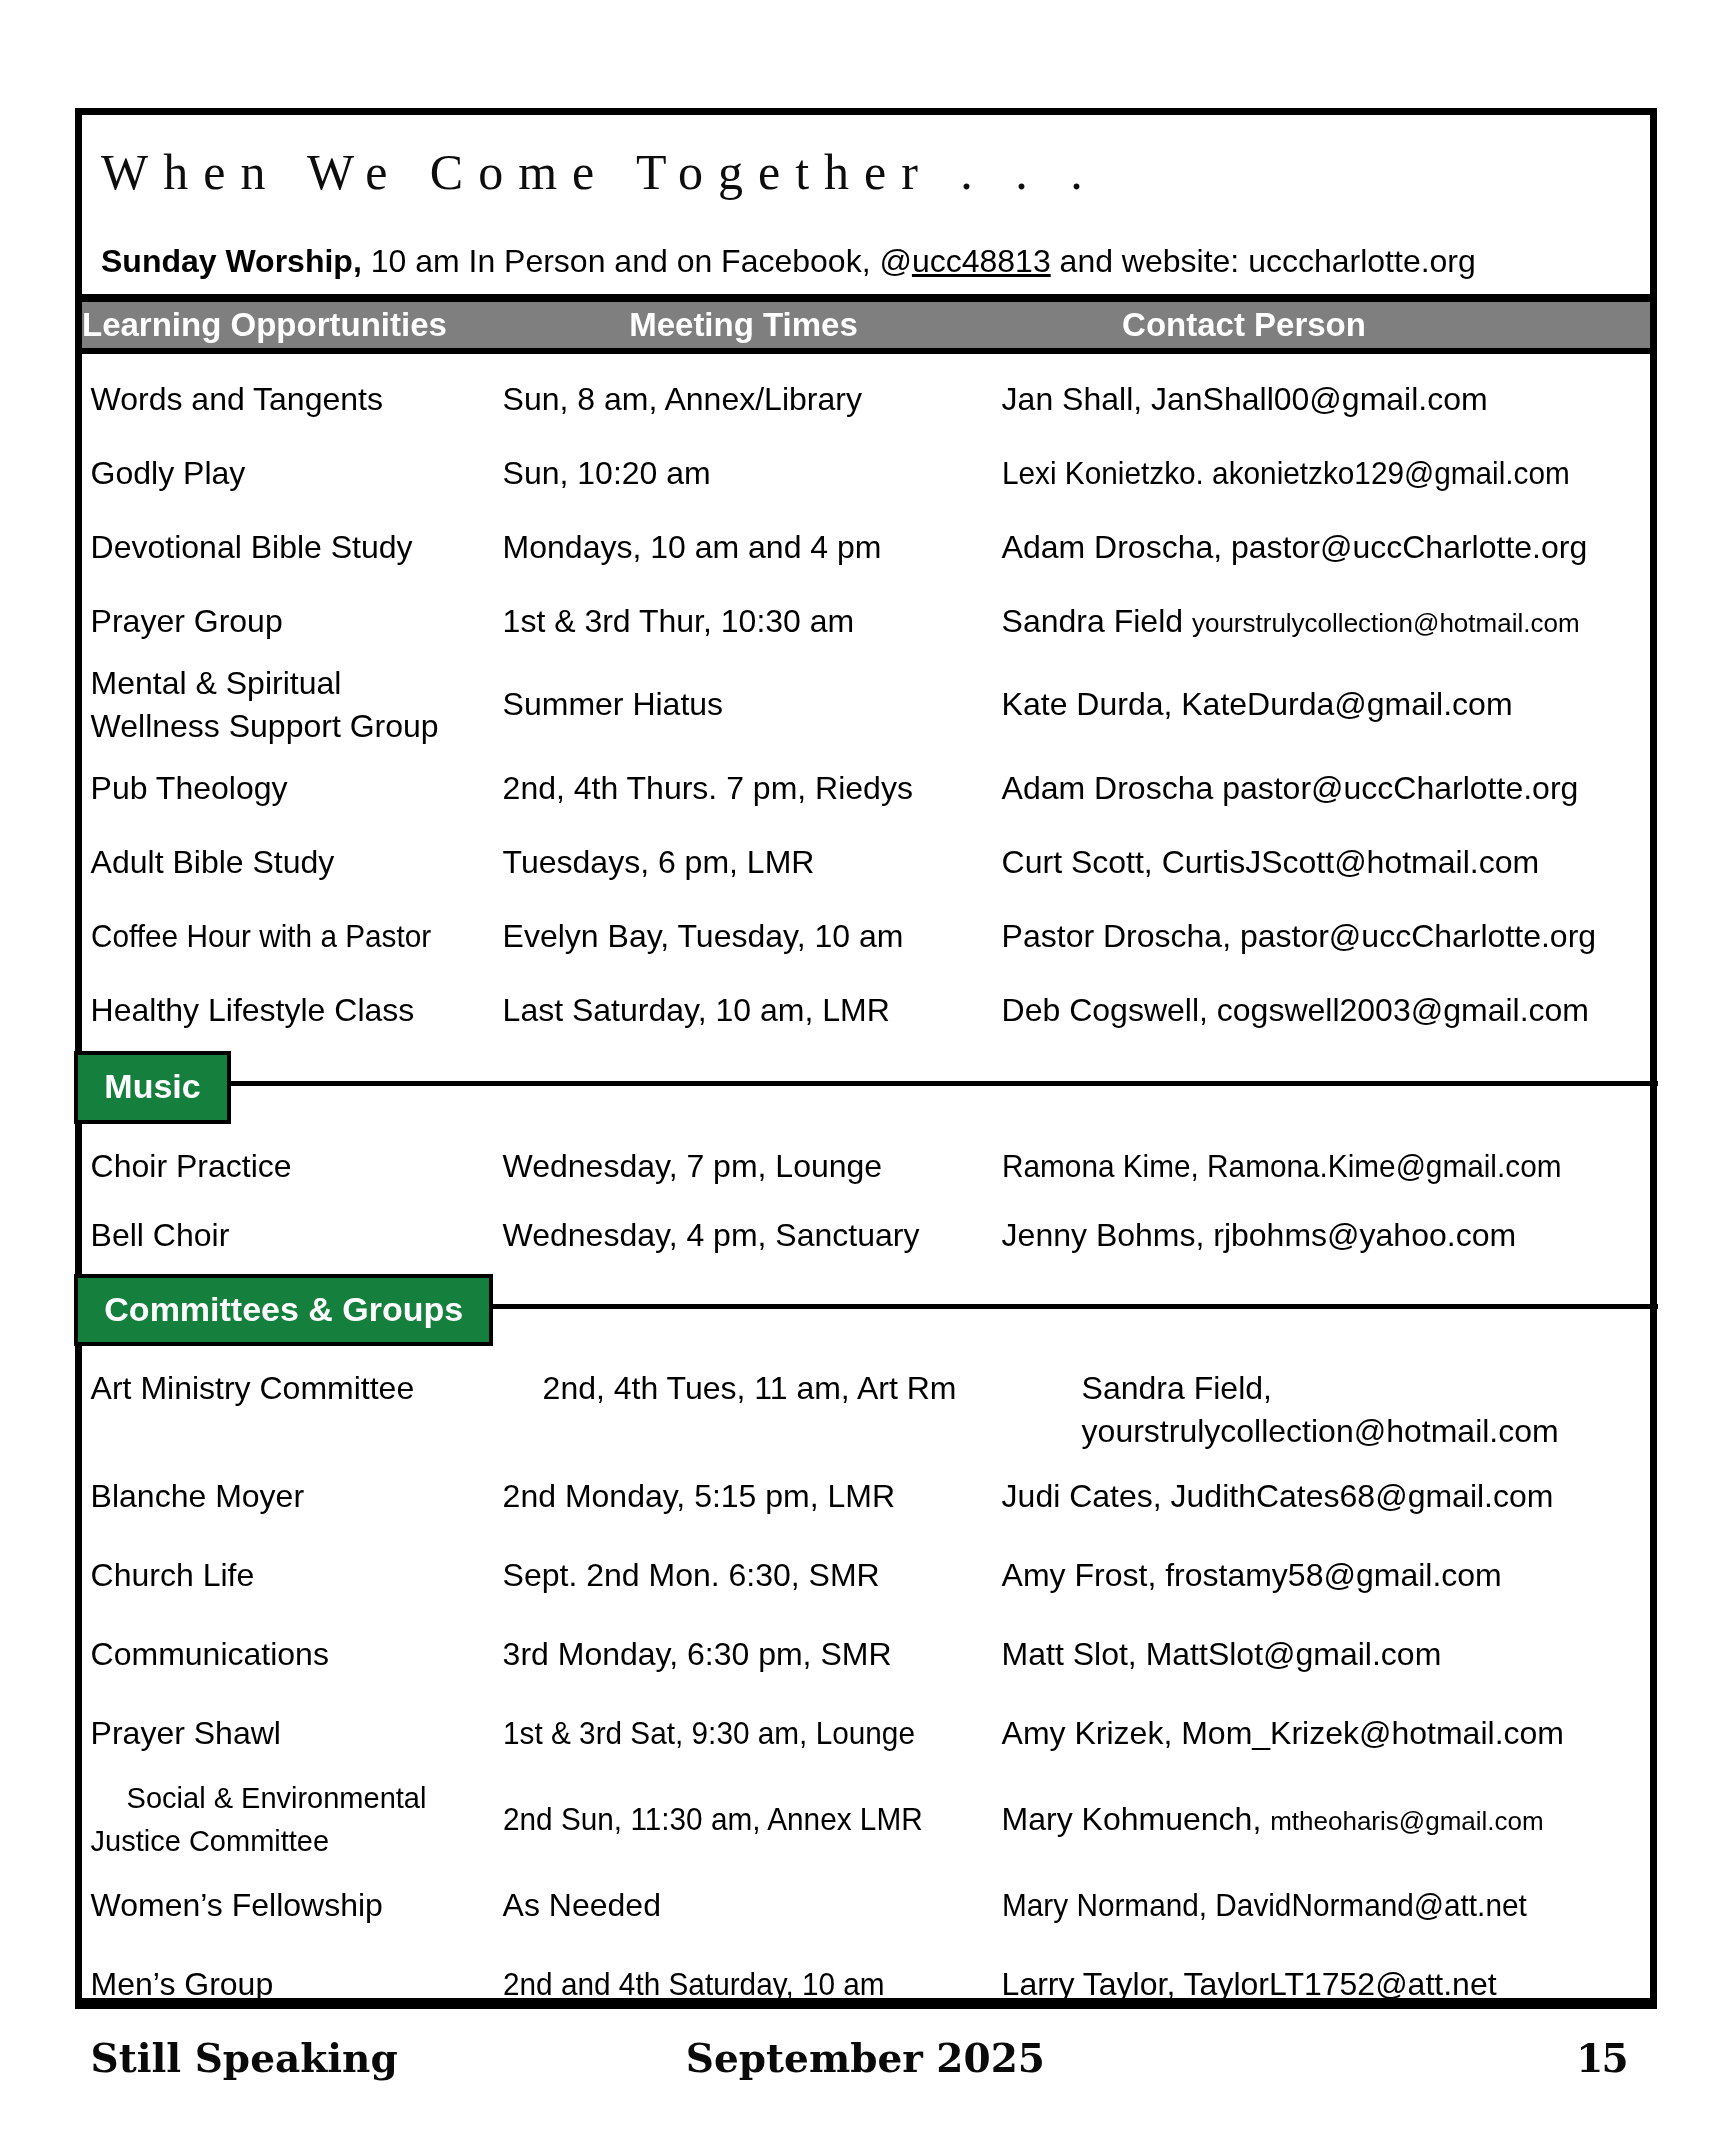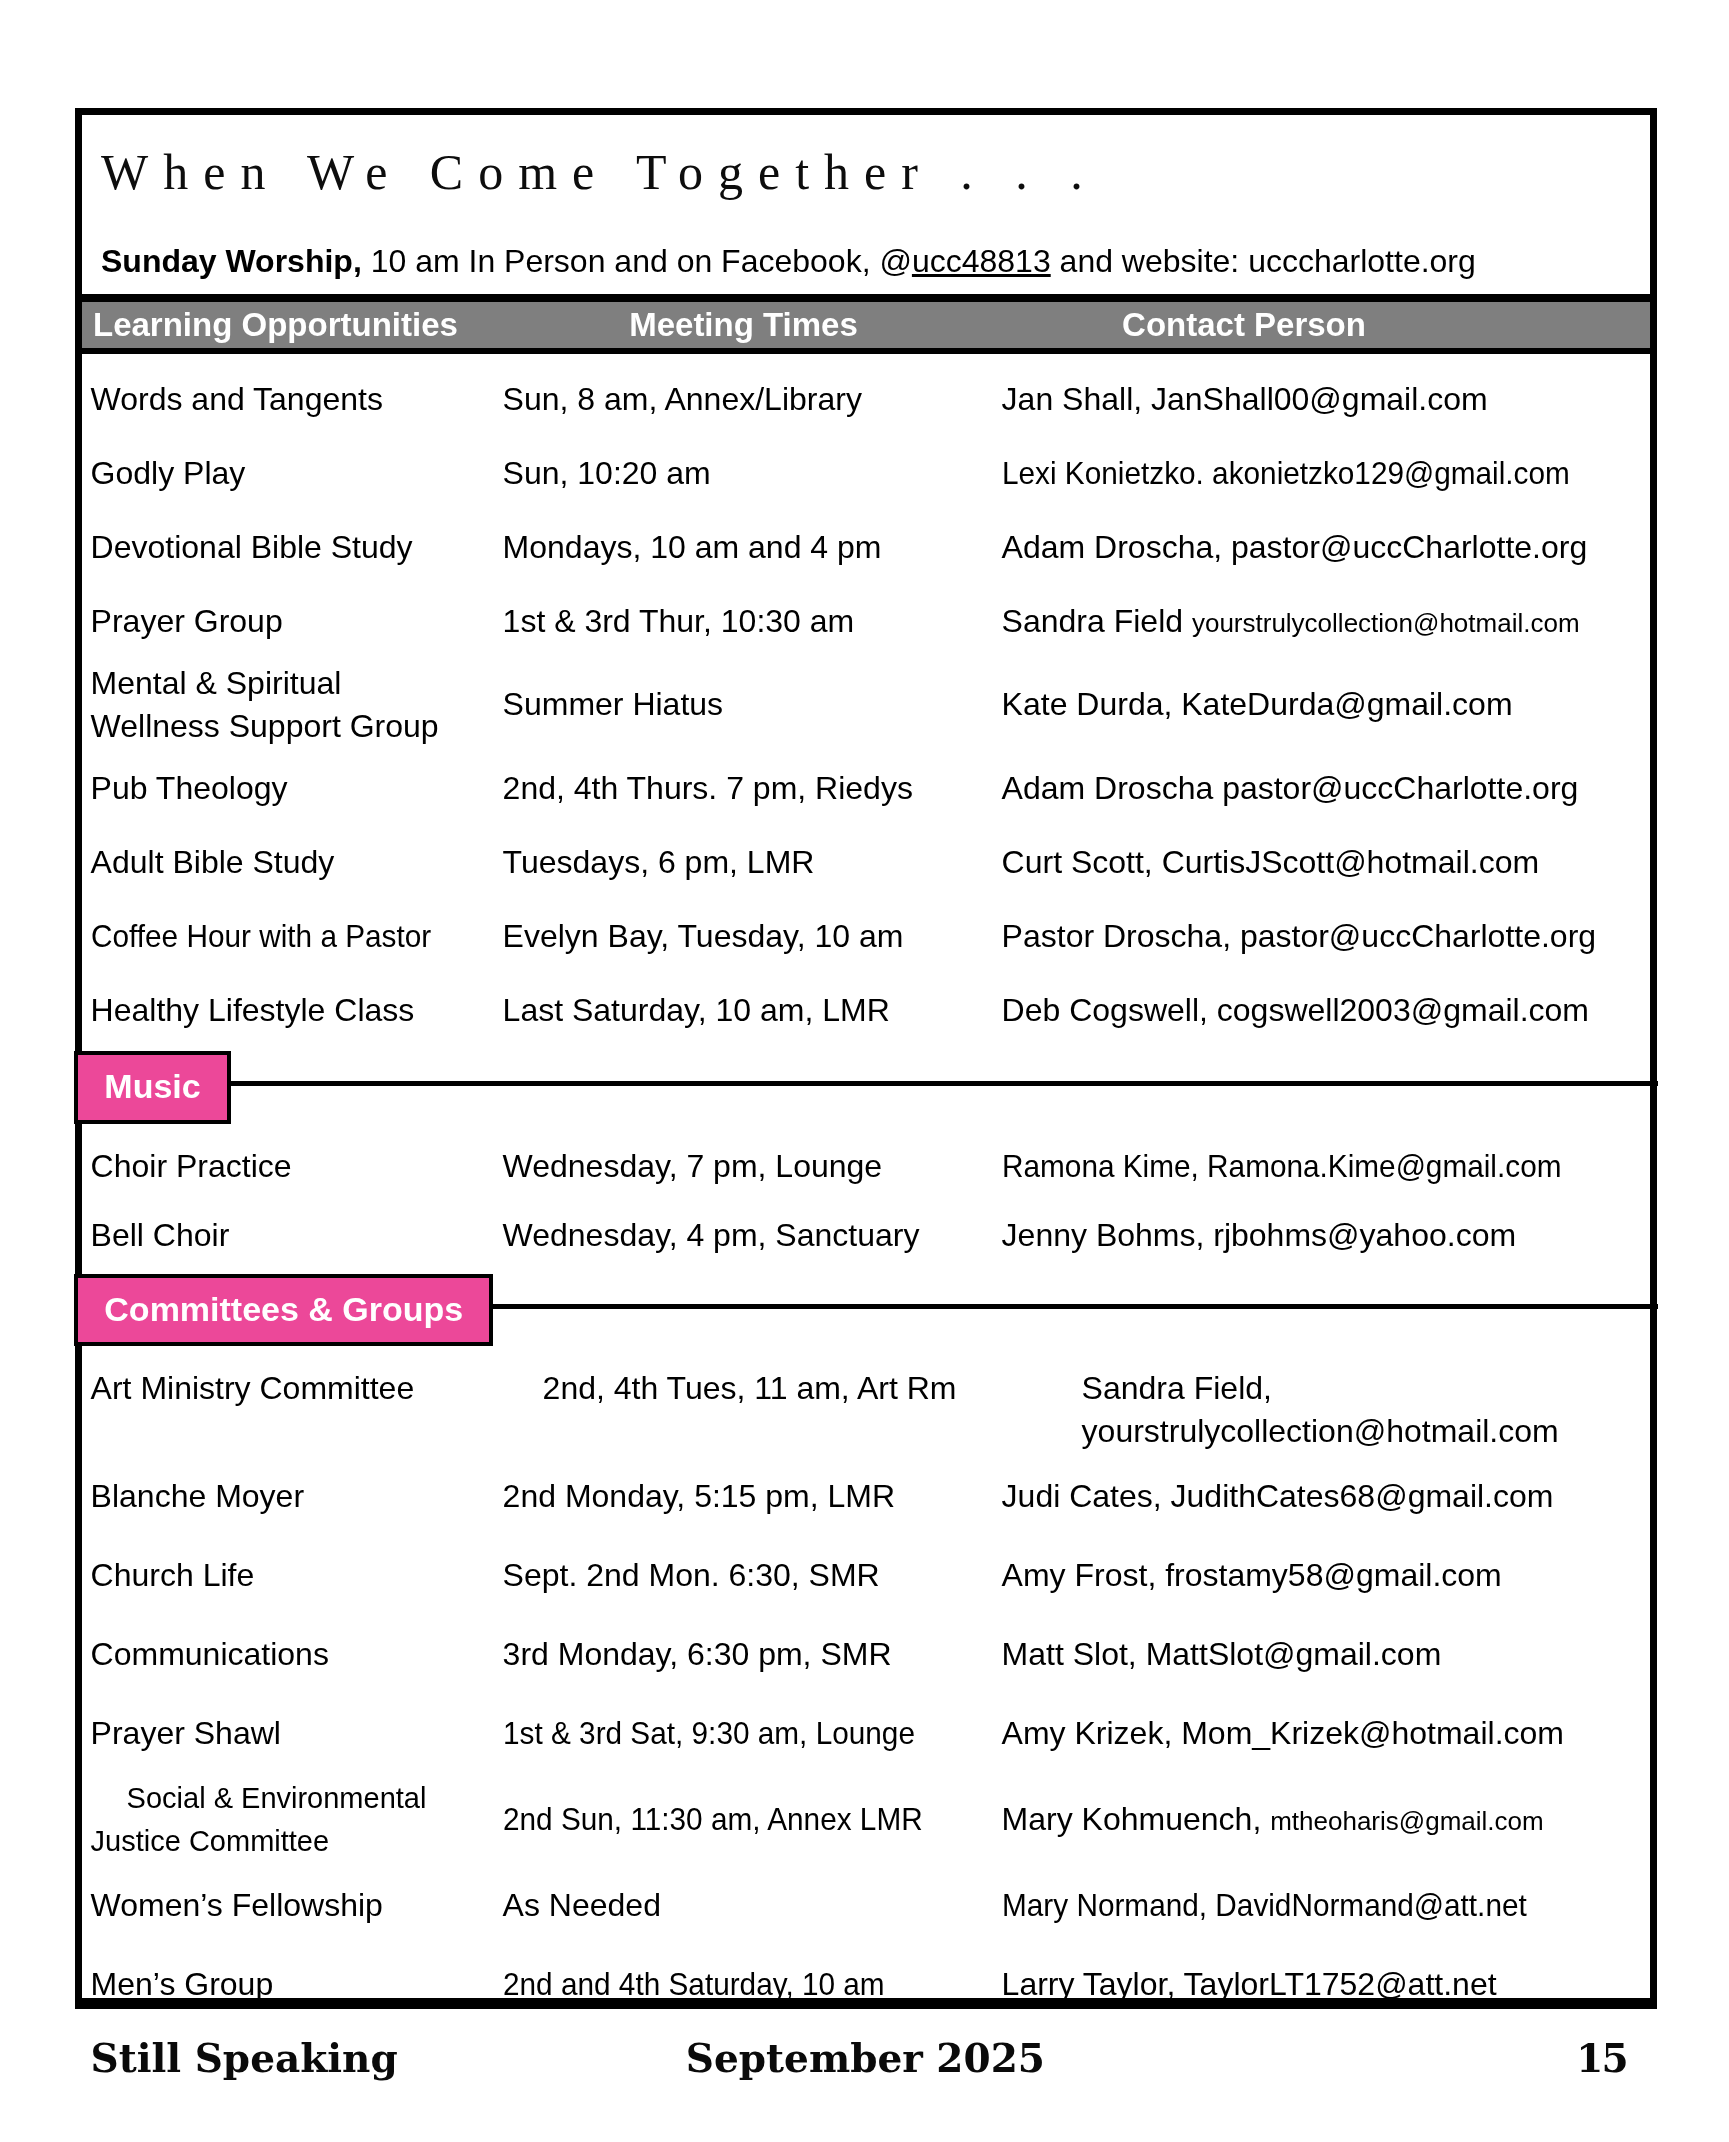--- a/index.html
+++ b/index.html
@@ -9,41 +9,41 @@
          border:7.7px solid #000;border-bottom-width:11.2px;background:#fff;}
   
   .titleblock{padding:29px 20.6px 0 19px;}
   .doc-title{font-family:"Liberation Serif", serif;font-weight:400;font-size:50px;
              letter-spacing:0.30em;color:#0d0d0d;margin:0;line-height:1.15;white-space:nowrap;}
   .subtitle{margin-top:40px;font-size:32px;line-height:1.2;white-space:nowrap;}
   
   .colheader{margin-top:13.8px;background:#7f7f7f;border-top:8.6px solid #000;border-bottom:6.9px solid #000;
              display:grid;grid-template-columns:412px 499px 1fr;align-items:center;height:60px;box-sizing:border-box;}
   .colheader .ch{color:#fff;font-weight:700;font-size:33px;}
-  .ch1{padding-left:11px;}
+  .ch1{padding-left:0;}
   .ch2{text-align:center;}
   .ch3{text-align:center;padding-right:155px;}
   
   .tbody{position:relative;}
   .row{display:grid;grid-template-columns:412px 499px 1fr;align-items:center;
        min-height:74px;padding:3.4px 0;box-sizing:border-box;}
   .row.top{align-items:flex-start;padding-top:12px;gap:40px;}
   .row .cell{font-size:32px;line-height:1.35;white-space:pre-line;padding-left:8.6px;}
   .sec-music .row{min-height:69px;}
   .sec-committees .row{min-height:79px;}
   .seg{white-space:pre-line;}
   .seg.b{font-weight:700;}
   .seg.u{text-decoration:underline;}
   .seg.small{font-size:26px;}
   .seg.nsmall{font-size:29px;margin-left:36px;}
   .seg.cond{display:inline-block;transform:scaleX(.93);transform-origin:0 60%;}
   
   .section{position:relative;}
   .section-line{position:absolute;left:-7.7px;right:-7.7px;height:4.3px;background:#000;top:34px;}
-  .section-tab{position:relative;display:inline-block;margin:3.4px 0 8.6px -7.7px;background:#ec4899;
+  .section-tab{position:relative;display:inline-block;margin:3.4px 0 8.6px -7.7px;background:#15803d;
                border:4.3px solid #000;color:#fff;font-weight:700;font-size:34px;
                padding:12px 26px 13.8px 26px;z-index:2;}
   .sec-first{margin-top:8.6px;}
   
   .footer{position:absolute;left:75px;right:102px;top:2035px;height:60px;
           font-family:"DejaVu Serif", serif;font-weight:700;font-size:39px;color:#0a0a0a;}
   .footer .fl{position:absolute;left:15.5px;top:0;}
   .footer .fc{position:absolute;left:50%;transform:translateX(-46%);top:0;}
   .footer .fr{position:absolute;right:0;top:0;letter-spacing:-1.7px;}
 </style>

